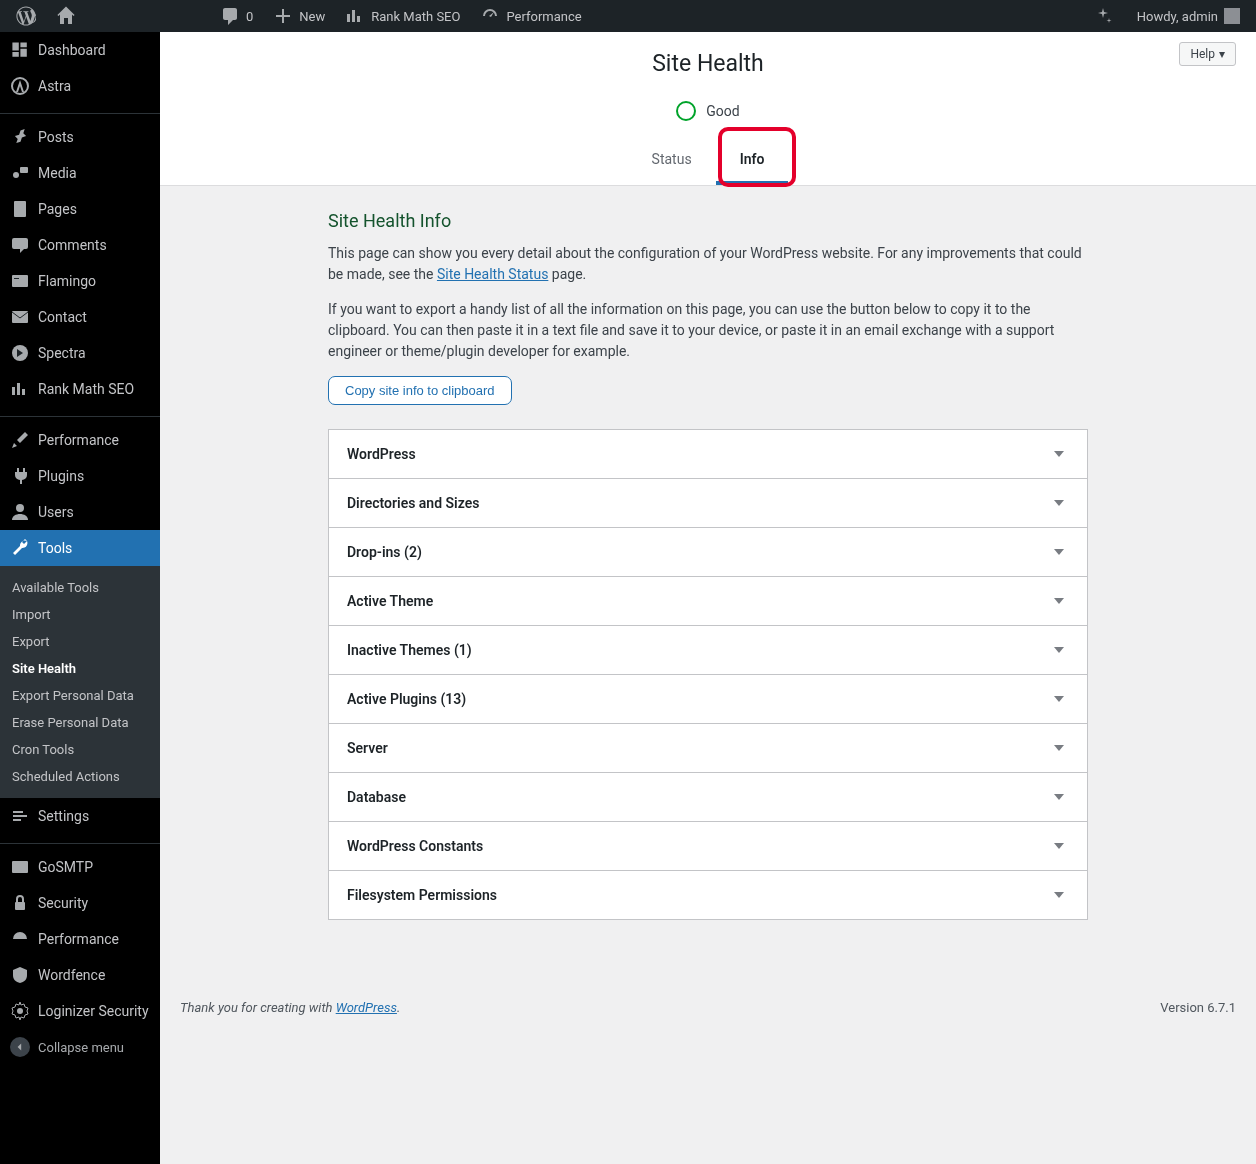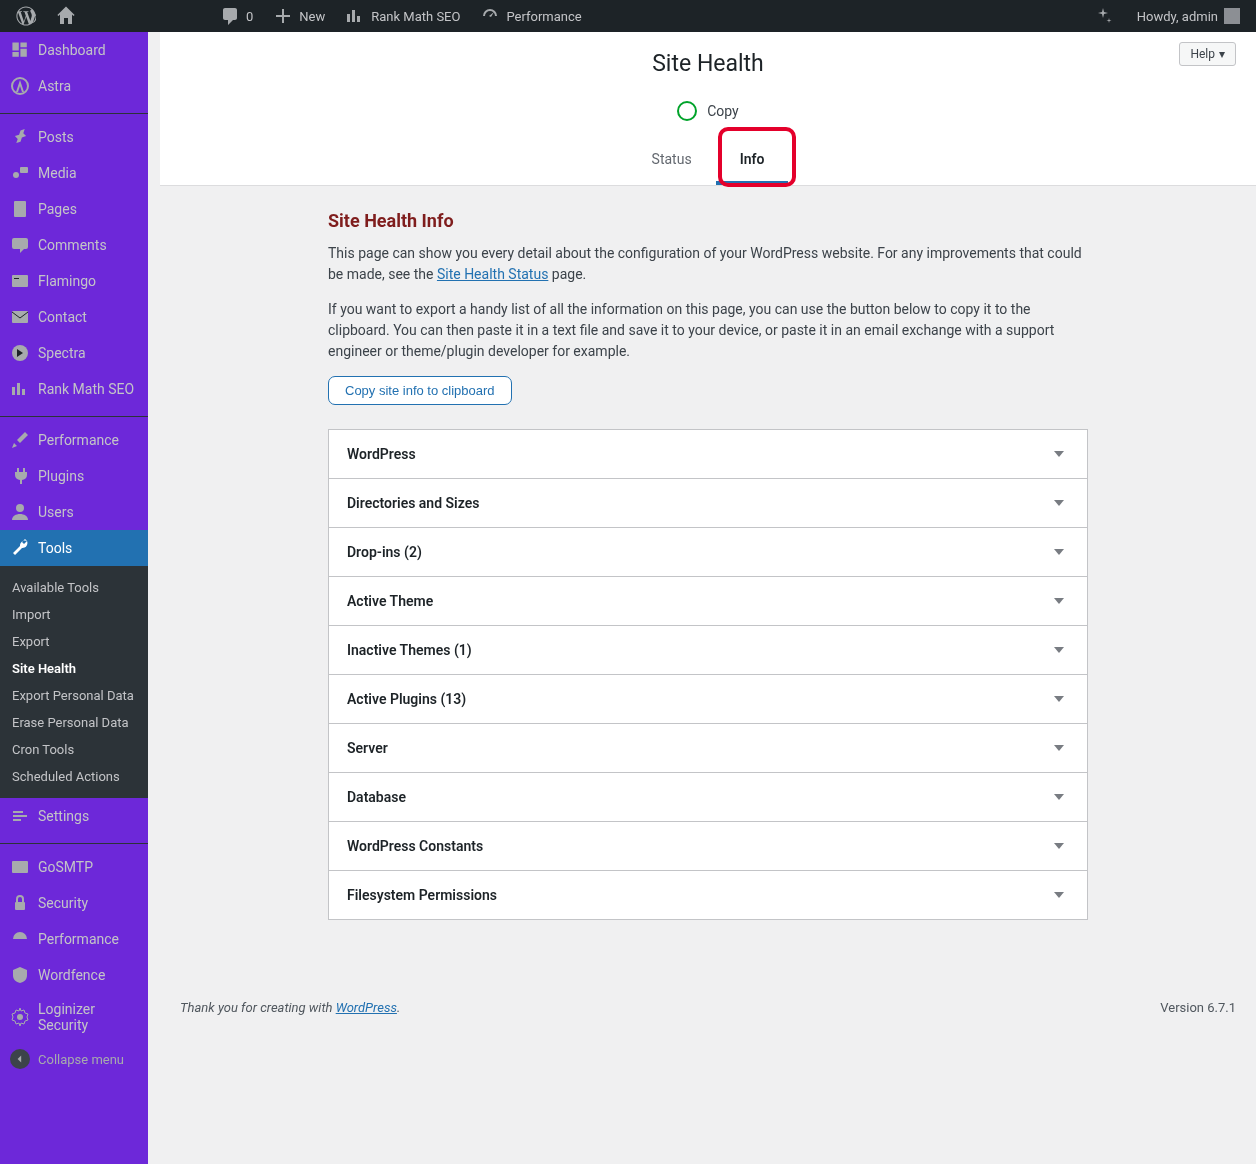--- a/index.html
+++ b/index.html
@@ -8,21 +8,21 @@
 
 
 .admin-bar { height: 32px; background: #1d2327; color: #c3c4c7; display: flex; align-items: center; padding: 0 8px; font-size: 13px; }
 .admin-bar .ab-left { display: flex; align-items: center; gap: 4px; }
 .admin-bar .ab-right { margin-left: auto; display: flex; align-items: center; gap: 8px; }
 .ab-item { display: flex; align-items: center; gap: 6px; padding: 0 8px; height: 32px; cursor: pointer; }
 .ab-icon { width: 20px; height: 20px; fill: #a7aaad; display: inline-flex; align-items: center; justify-content: center; }
 .avatar { width: 16px; height: 16px; background: #8c8f94; }
 
 
-.sidebar { position: absolute; left: 0; top: 32px; bottom: 0; width: 148px; background: #6d28d9; color: #c3c4c7; overflow-y: auto; }
+.sidebar { position: absolute; left: 0; top: 32px; bottom: 0; width: 160px; background: #000000; color: #c3c4c7; overflow-y: auto; }
 .menu-item { display: flex; align-items: center; gap: 8px; padding: 8px 8px 8px 10px; cursor: pointer; font-size: 14px; position: relative; }
 .menu-item.current { background: #2271b1; color: #fff; }
 .menu-item.current::after { content: ""; position: absolute; right: -8px; top: 50%; margin-top: -8px; border: 8px solid transparent; border-right-color: #f0f0f1; }
 .menu-icon { width: 20px; height: 20px; display: inline-flex; align-items: center; justify-content: center; fill: #a7aaad; flex-shrink: 0; }
 .menu-item.current .menu-icon { fill: #fff; }
 .menu-sep { height: 5px; background: transparent; margin: 5px 0; border-bottom: 1px solid #2c3338;}
 .submenu { background: #2c3338; padding: 8px 0; }
 .submenu-item { padding: 6px 12px; font-size: 13px; color: #c3c4c7; cursor: pointer; }
 .submenu-item.current { color: #fff; font-weight: 600; }
 .collapse-item { display: flex; align-items: center; gap: 8px; padding: 8px 10px; cursor: pointer; font-size: 13px; color: #a7aaad; }
@@ -37,21 +37,21 @@
 .health-header h1 { font-size: 23px; font-weight: 400; color: #1d2327; margin-bottom: 24px; }
 .health-status { display: flex; align-items: center; justify-content: center; gap: 10px; font-size: 14px; margin-bottom: 16px; }
 .health-circle { width: 20px; height: 20px; border: 2px solid #00a32a; border-radius: 50%; }
 .tabs { display: flex; justify-content: center; }
 .tab { padding: 14px 24px; font-size: 14px; color: #646970; cursor: pointer; border-bottom: 4px solid transparent; }
 .tab.active { color: #1d2327; border-bottom-color: #2271b1; font-weight:600; position:relative;}
 
 .highlight-box { position: absolute; border: 4px solid #e4002b; border-radius: 10px; pointer-events: none; }
 
 .content { max-width: 800px; margin: 0 auto; padding: 24px 20px 60px 20px; }
-.content h2 { font-size: 18px; font-weight: 700; color: #7f1d1d; margin-bottom: 12px; }
+.content h2 { font-size: 18px; font-weight: 400; color: #14532d; margin-bottom: 12px; }
 .content p { font-size: 14px; line-height: 1.5; color: #3c434a; margin-bottom: 14px; }
 .copy-btn { display: inline-block; border: 1px solid #2271b1; color: #2271b1; background: #fff; padding: 6px 16px; border-radius: 7px; font-size: 13px; cursor: pointer; margin-bottom: 24px; }
 
 .accordion { border: 1px solid #c3c4c7; border-bottom: none; background: #fff; }
 .acc-item { border-bottom: 1px solid #c3c4c7; display: flex; align-items: center; justify-content: space-between; padding: 14px 18px; cursor: pointer; font-size: 14px; font-weight: 600; color: #1d2327;}
 .chevron { width: 20px; height: 20px; fill: #787c82; }
 
 .footer { position: relative; padding: 20px 20px; display:flex; justify-content:space-between; font-size:13px; font-style: italic; color:#50575e;}
 .footer .version{font-style:normal;}
 </style>
@@ -320,21 +320,21 @@
     <div class="help-tab">
         <span>Help</span>
         <span>▾</span>
       </div>
   </div>
 
   <div class="health-header">
     <h1>Site Health</h1>
     <div class="health-status">
       <span class="health-circle"></span>
-      <span>Copy</span>
+      <span>Good</span>
     </div>
     <div class="tabs" style="position:relative;">
       <div class="tab">Status</div>
       <div class="tab active">Info</div>
       <div class="highlight-box" style="left:calc(50% + 10px); top:-10px; width:78px; height:60px;"></div>
     </div>
   </div>
 
   <div class="content">
     <h2>Site Health Info</h2>

